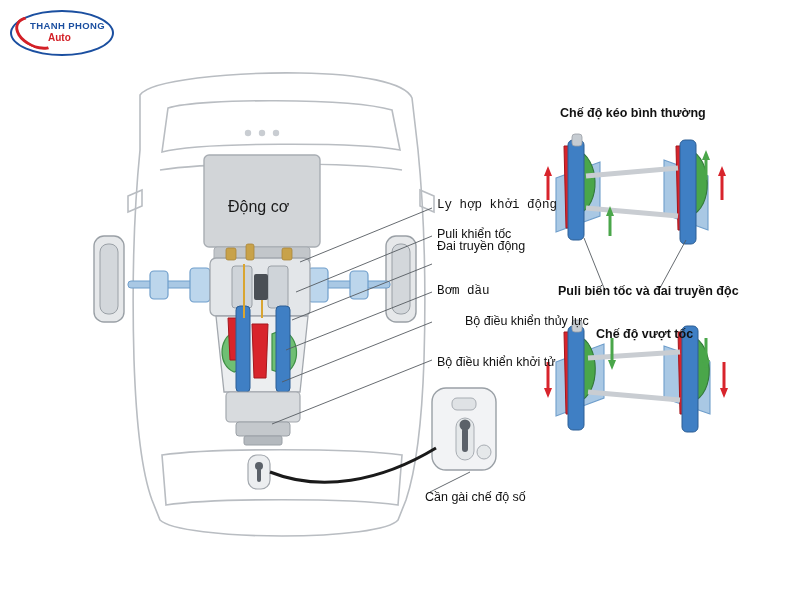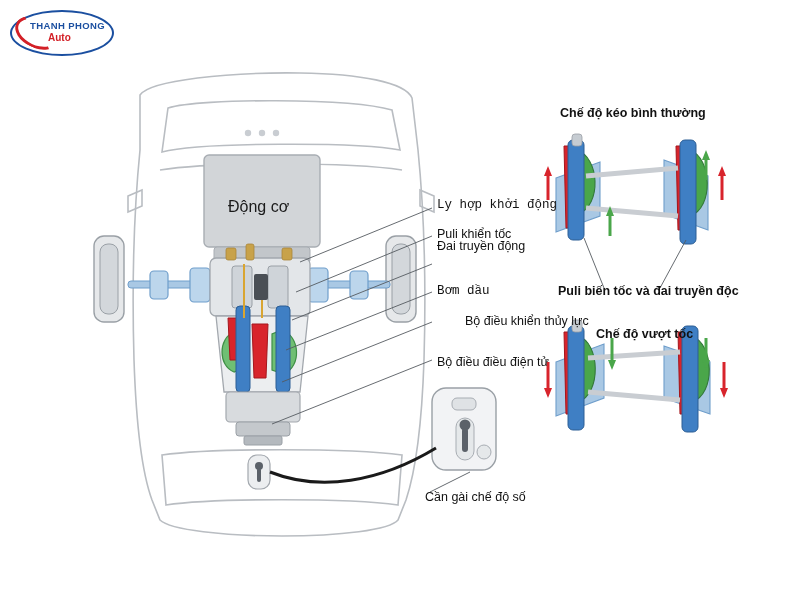--- a/index.html
+++ b/index.html
@@ -266,20 +266,20 @@
 
   </svg>
 
   <div class="abs label engine" style="left:228px; top:198px;">Động cơ</div>
 
   <div class="abs label" style="left:437px; top:199px;font-family:Liberation Mono, monospace;">Ly hợp khởi động</div>
   <div class="abs label" style="left:437px; top:228px;">Puli khiển tốc</div>
   <div class="abs label" style="left:437px; top:240px;">Đai truyền động</div>
   <div class="abs label" style="left:437px; top:285px;font-family:Liberation Mono, monospace;">Bơm dầu</div>
   <div class="abs label" style="left:437px; top:315px;margin-left:28px;">Bộ điều khiển thủy lực</div>
-  <div class="abs label" style="left:437px; top:356px;">Bộ điều điều điện tử</div>
+  <div class="abs label" style="left:437px; top:356px;">Bộ điều khiển khởi tử</div>
   <div class="abs label" style="left:425px; top:491px;text-align:center;">Cần gài chế độ số</div>
 
   <div class="abs label bold" style="left:560px; top:107px;">Chế độ kéo bình thường</div>
   <div class="abs label bold" style="left:558px; top:285px;">Puli biến tốc và đai truyền độc</div>
   <div class="abs label bold" style="left:596px; top:328px;text-align:center;">Chế độ vượt tốc</div>
 
 </div>
 
 </body></html>

